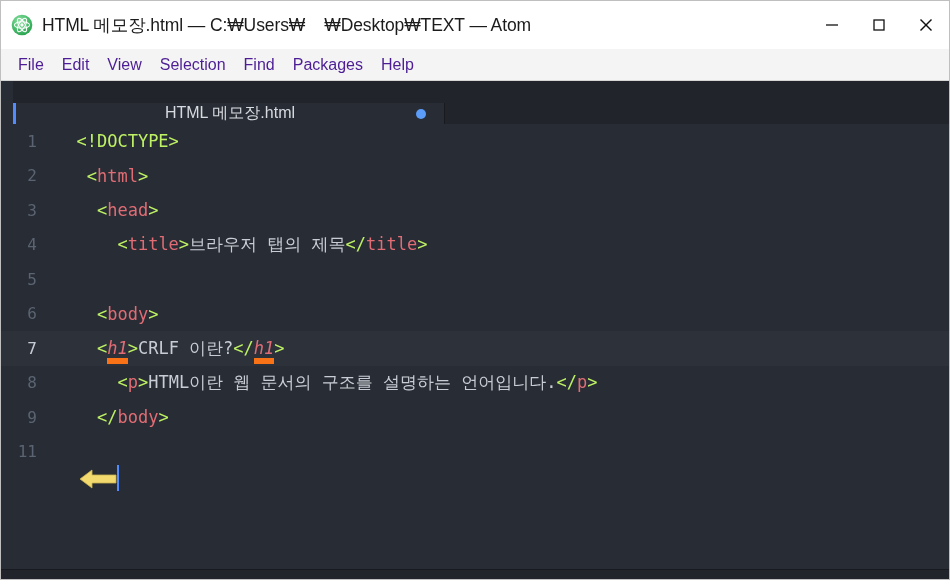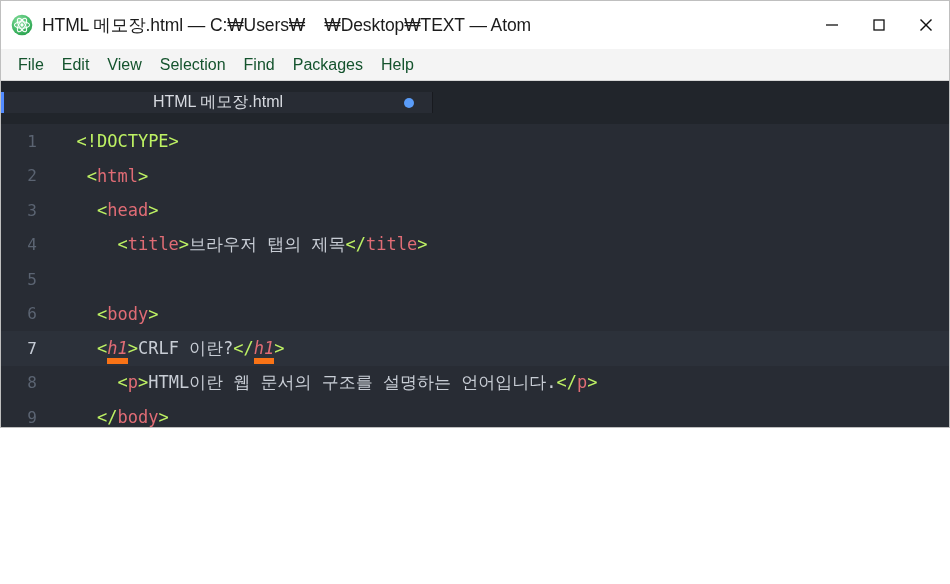--- a/index.html
+++ b/index.html
@@ -6,21 +6,21 @@
     margin: 0;
     padding: 0;
     background: #ffffff;
   }
   body {
     font-family: "Liberation Sans", sans-serif;
   }
   #app {
     position: relative;
     width: 950px;
-    height: 428px;
+    height: 580px;
     overflow: hidden;
     background: #282c34;
     border: 1px solid #bfbfbf;
     box-sizing: border-box;
   }
 
   
   .titlebar {
     position: relative;
     height: 48px;
@@ -66,33 +66,34 @@
     height: 32px;
     background: #f4f4f4;
     display: flex;
     align-items: center;
     padding-left: 8px;
     box-sizing: border-box;
     border-bottom: 1px solid #d6d6d6;
   }
   .menu-item {
     font-size: 16px;
-    color: #14532d;
+    color: #4c1d95;
     padding: 2px 9px;
     white-space: nowrap;
     font-family: "Liberation Sans", sans-serif;
   }
 
   
   .tabbar {
     height: 43px;
     background: #21252b;
     display: flex;
-    align-items: center;
-    box-sizing: border-box;
+    align-items: flex-end;
+    box-sizing: border-box;
+    margin-left: 12px;
   }
   .tab {
     position: relative;
     width: 432px;
     background: #282c34;
     display: flex;
     align-items: center;
     justify-content: center;
     box-sizing: border-box;
     border-left: 3px solid #528bff;

